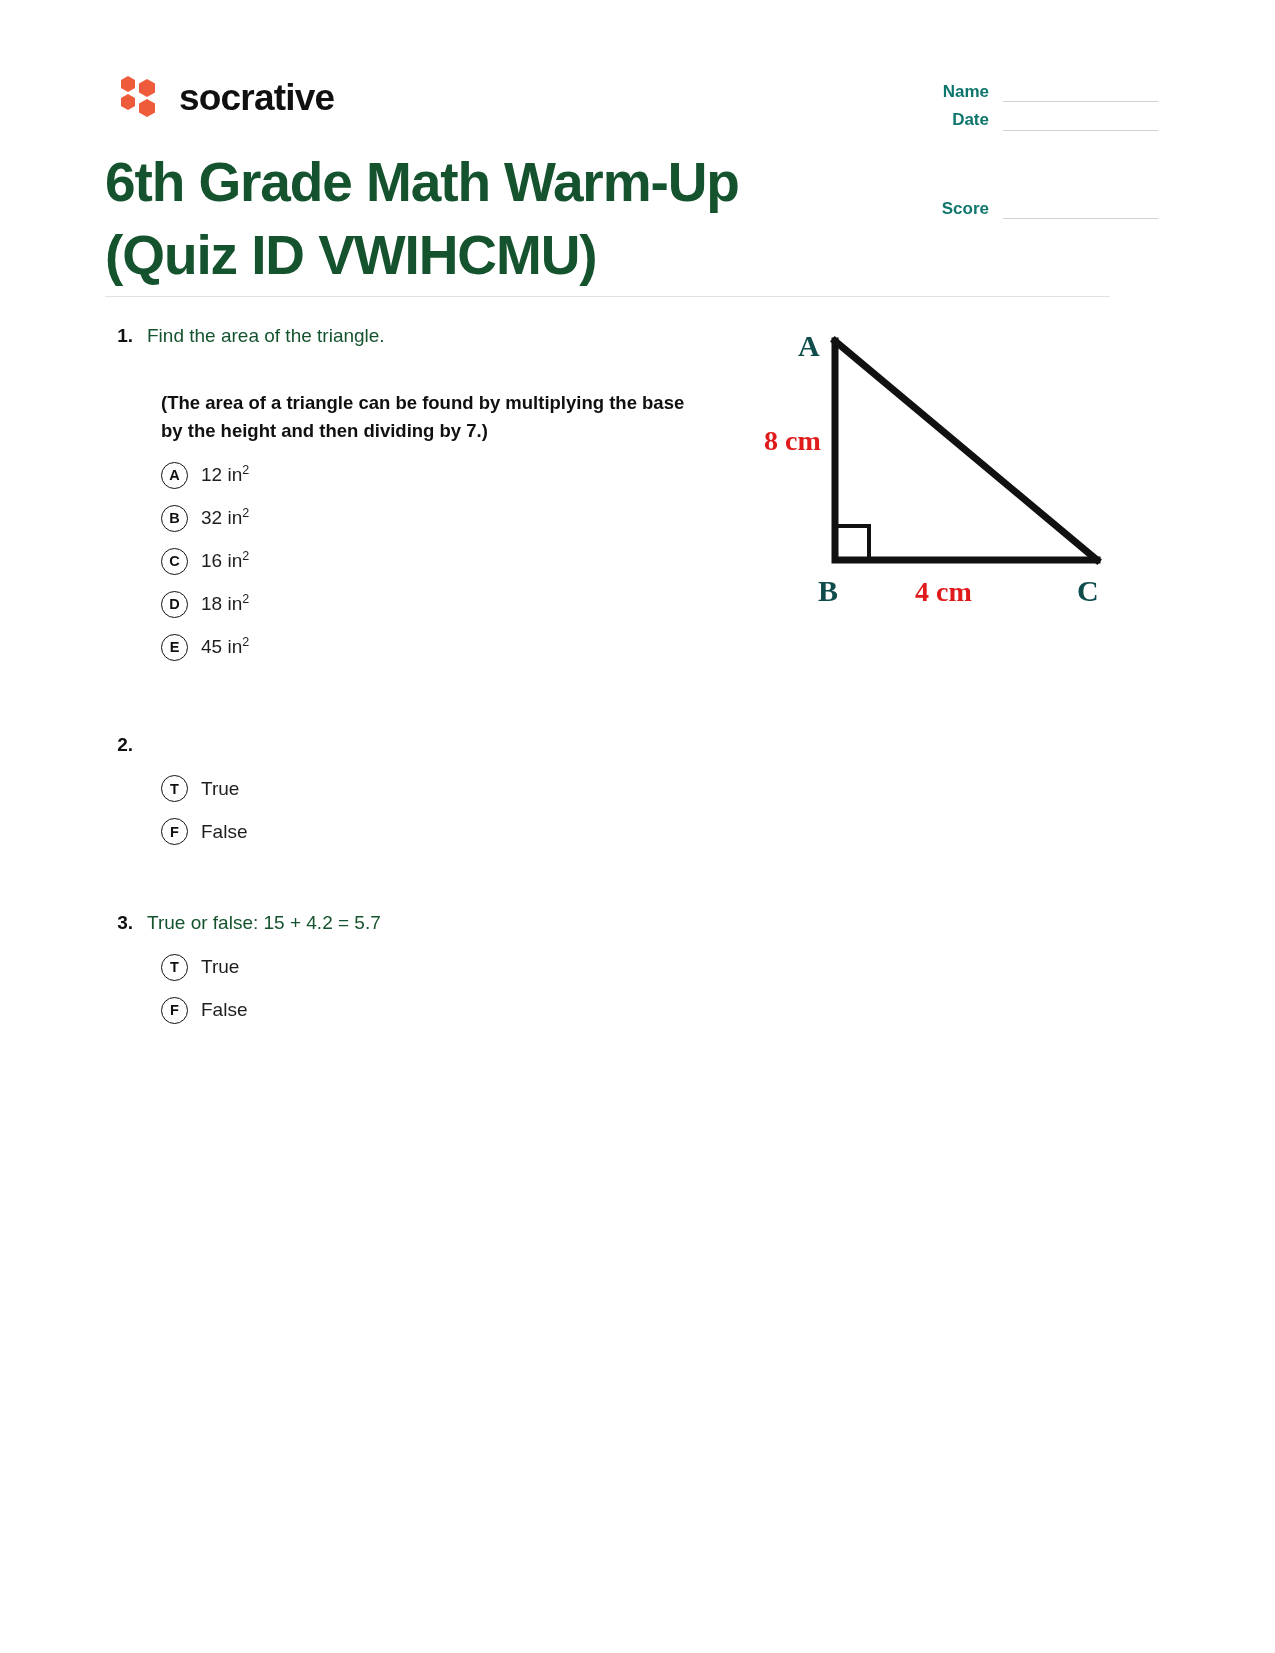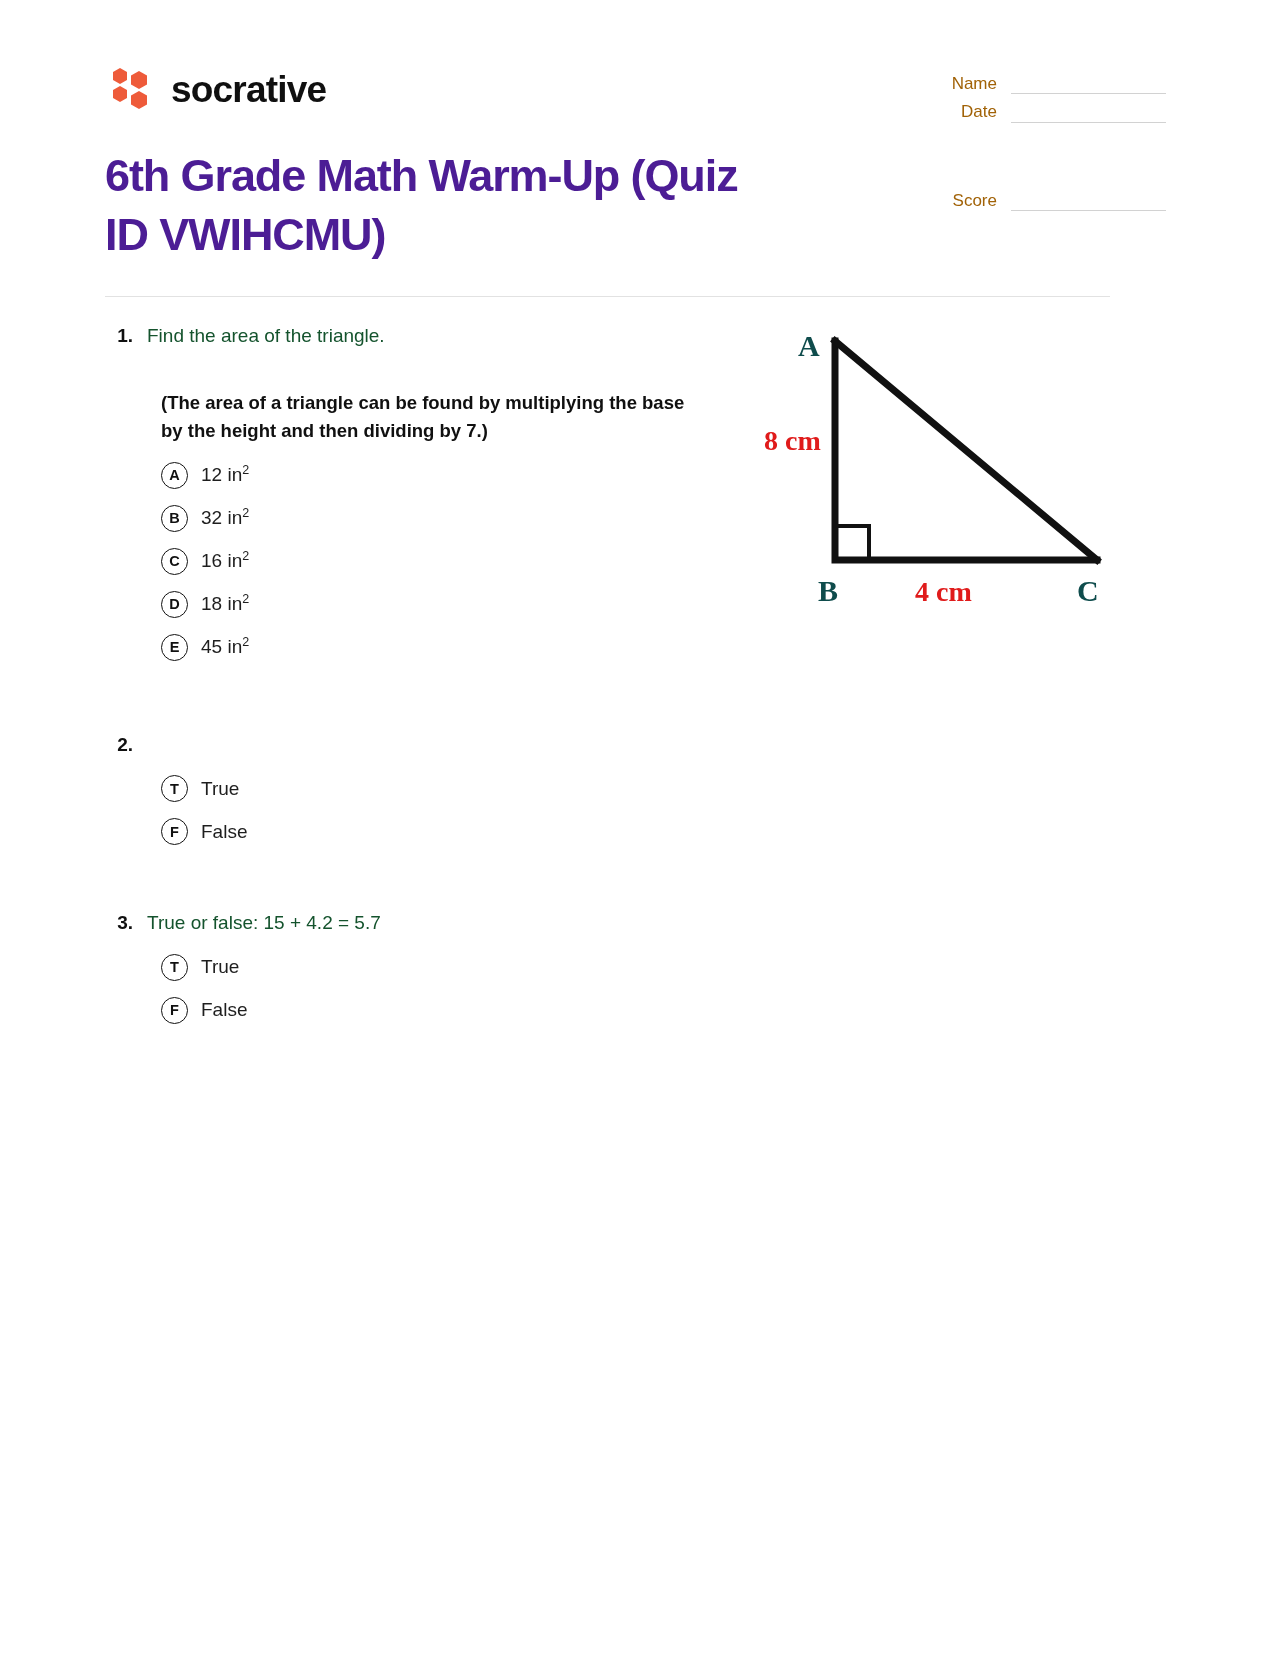--- a/index.html
+++ b/index.html
@@ -12,21 +12,21 @@
     width: 1275px;
     height: 1653px;
     font-family: "Liberation Sans", sans-serif;
     color: #1a1a1a;
     position: relative;
     overflow: hidden;
   }
   .page {
     width: 1275px;
     height: 1653px;
-    padding: 4px;
+    padding: 12px;
     position: relative;
   }
 
   
   .header {
     position: relative;
     padding: 52px 105px 0 105px;
     display: flex;
     align-items: flex-start;
     justify-content: space-between;
@@ -52,47 +52,48 @@
     margin-top: 18px;
   }
   .meta-row {
     display: flex;
     align-items: flex-end;
     justify-content: flex-end;
     margin-bottom: 8px;
   }
   .meta-label {
     font-size: 17px;
-    color: #a16207;
+    color: #0f766e;
     padding-right: 14px;
     white-space: nowrap;
     line-height: 1.2;
+    font-weight: bold;
   }
   .meta-rule {
     width: 155px;
     border-bottom: 1.5px solid #d2d2d2;
     height: 18px;
   }
   .meta-row.score { margin-top: 68px; justify-content: flex-end; }
 
   
   .title-block {
     padding: 0 105px;
     margin-top: -6px;
     position: absolute;
     top: 152px;
     left: 0;
     width: 850px;
   }
   .quiz-title {
-    font-size: 45px;
+    font-size: 55px;
     font-weight: 700;
     letter-spacing: -1.1px;
     line-height: 1.32;
-    color: #4c1d95;
+    color: #14532d;
     margin: 0;
     max-width: 730px;
   }
 
   .divider {
     position: absolute;
     top: 296px;
     left: 105px;
     width: 1005px;
     border-top: 1.5px solid #e2e2e2;

